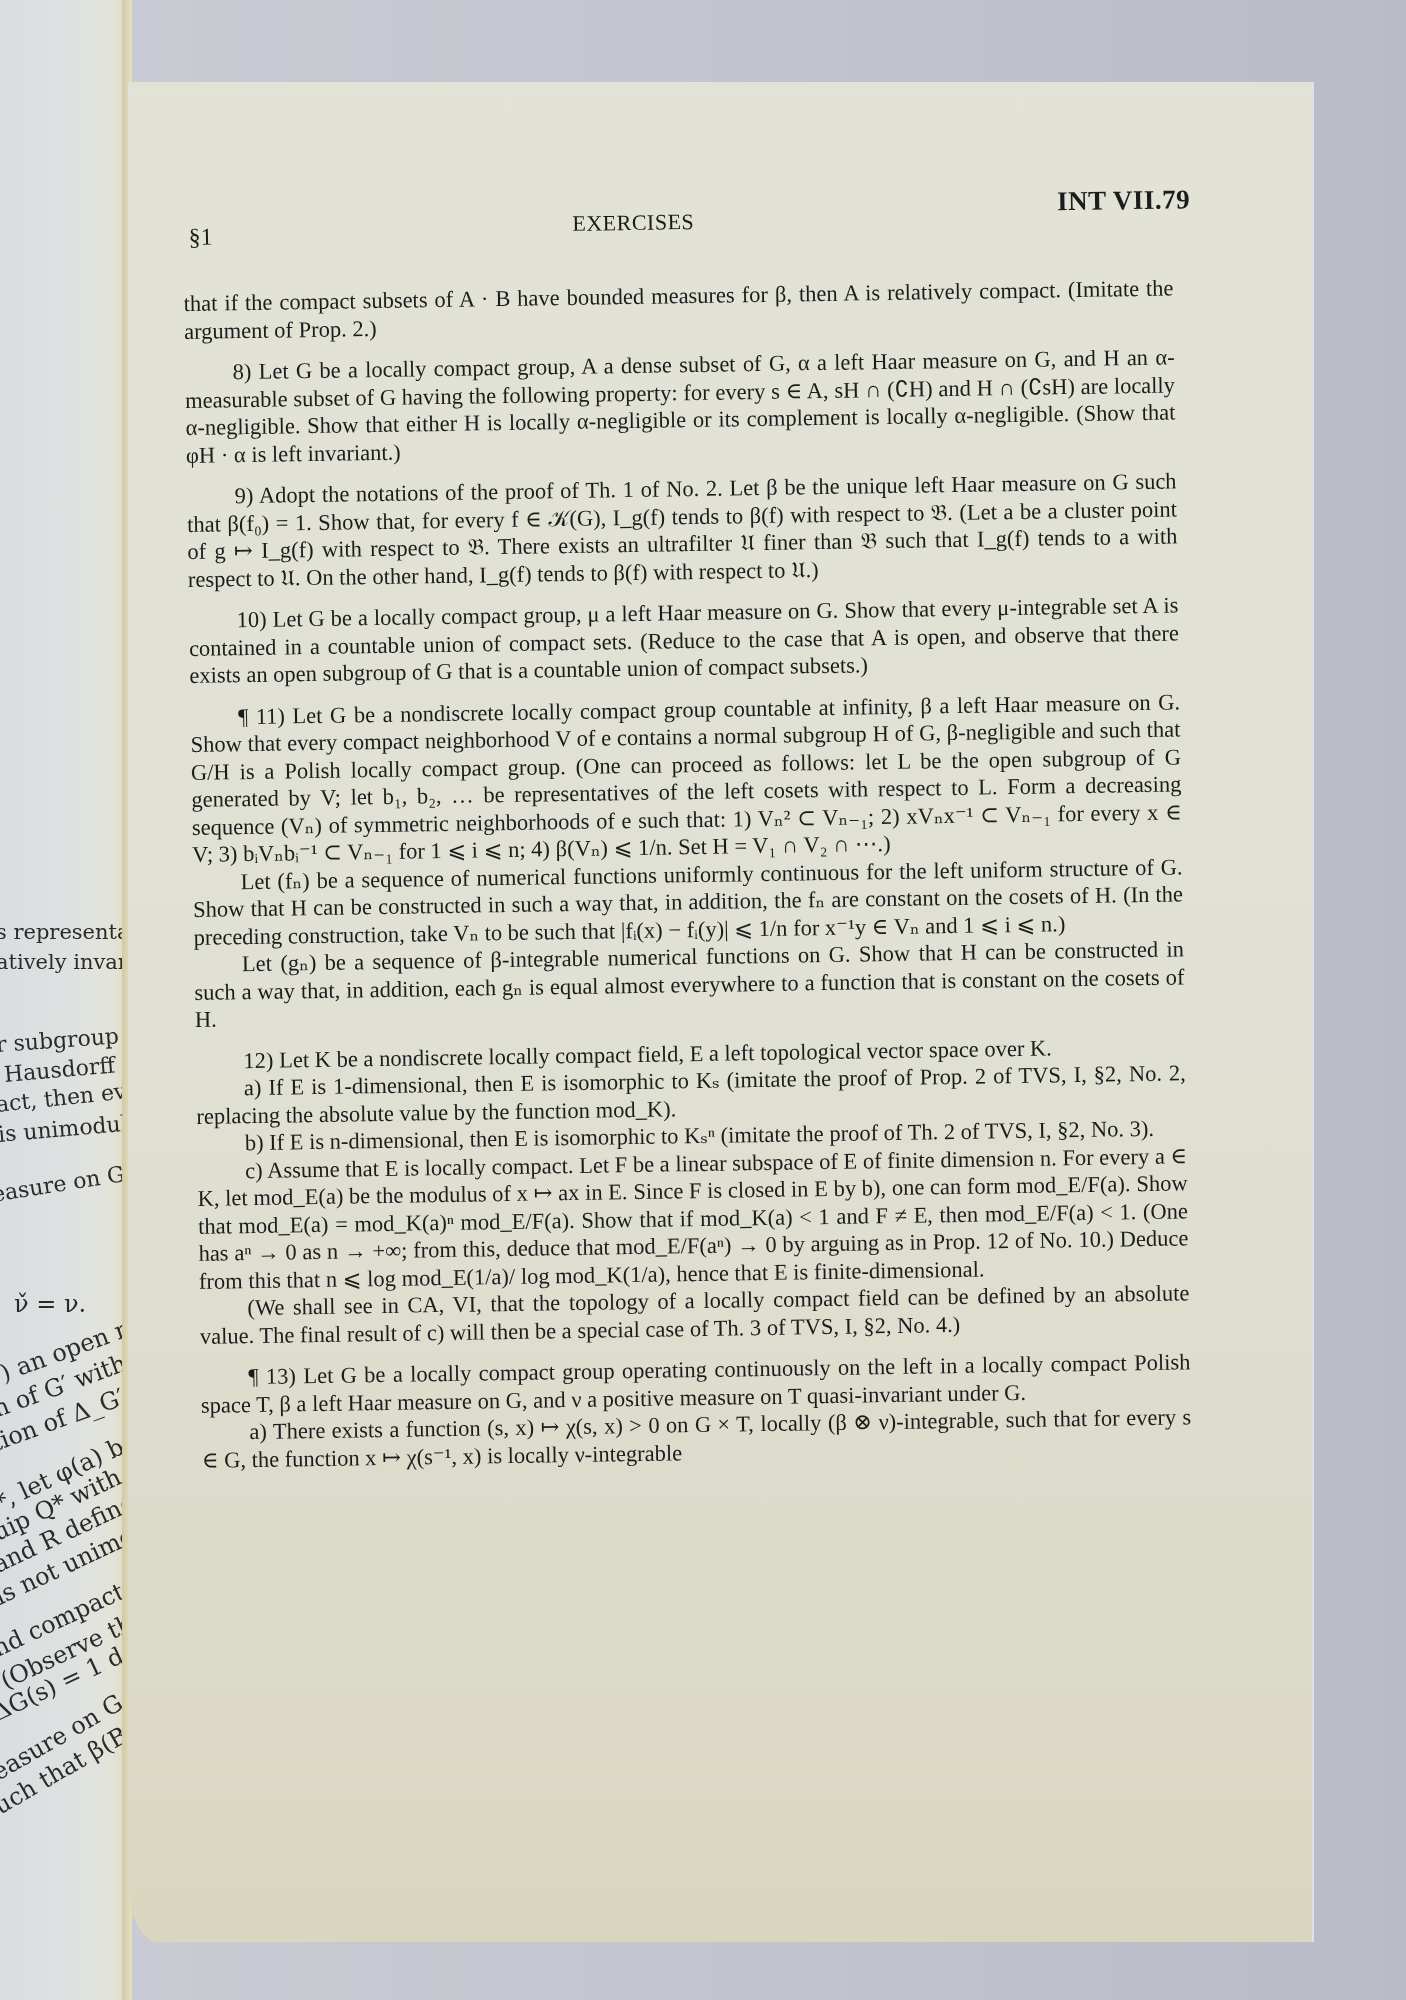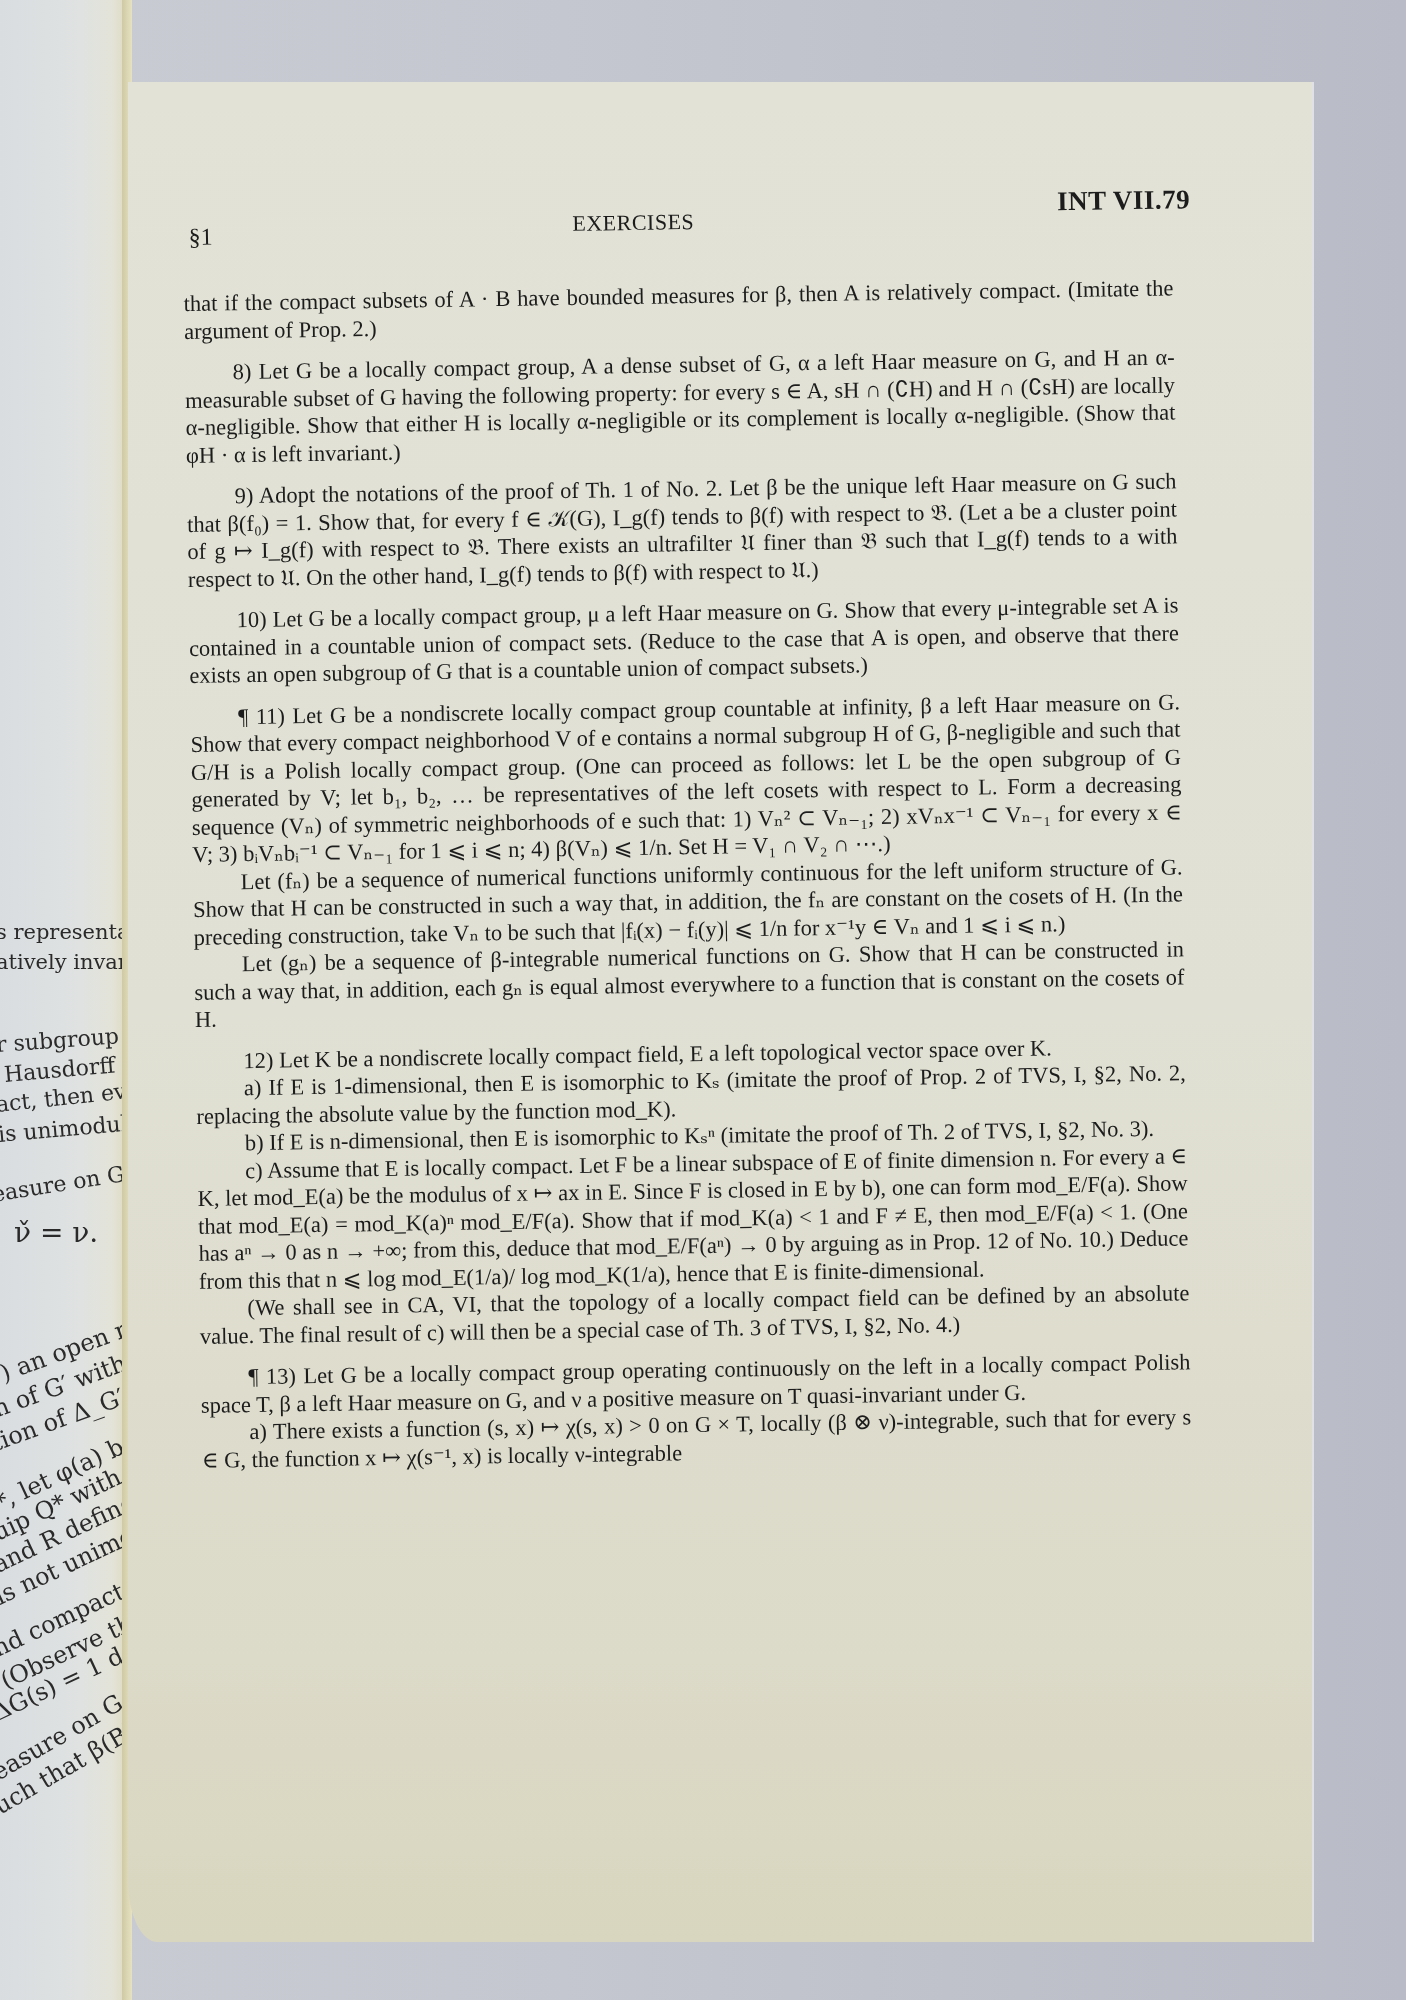--- a/index.html
+++ b/index.html
@@ -54,21 +54,21 @@
 <body>
 
 <div class="left-page">
   <div class="frag" style="left:-4px; top:920px; font-size:21px;">s representation</div>
   <div class="frag" style="left:-4px; top:950px; font-size:21px;">atively invariant</div>
   <div class="frag" style="left:-4px; top:1032px; font-size:22px; transform:rotate(-4deg);">r subgroup of G is</div>
   <div class="frag" style="left:4px; top:1062px; font-size:22px; transform:rotate(-5deg);">Hausdorff abelian</div>
   <div class="frag" style="left:-4px; top:1092px; font-size:22px; transform:rotate(-6deg);">act, then every rel</div>
   <div class="frag" style="left:-2px; top:1122px; font-size:22px; transform:rotate(-5deg);">is unimodular.</div>
   <div class="frag" style="left:-8px; top:1182px; font-size:22px; transform:rotate(-9deg);">easure on G, and</div>
-  <div class="frag" style="left:14px; top:1216px; font-size:28px;">ν̌ = ν.</div>
+  <div class="frag" style="left:14px; top:1290px; font-size:24px;">ν̌ = ν.</div>
   <div class="frag" style="left:-4px; top:1362px; font-size:24px; transform:rotate(-20deg);">′) an open neighbor</div>
   <div class="frag" style="left:-6px; top:1396px; font-size:24px; transform:rotate(-20deg);">n of G′ with G,</div>
   <div class="frag" style="left:-8px; top:1430px; font-size:24px; transform:rotate(-20deg);">tion of Δ_G′ to V′</div>
   <div class="frag" style="left:-4px; top:1490px; font-size:24px; transform:rotate(-25deg);">*, let φ(a) be the</div>
   <div class="frag" style="left:-6px; top:1520px; font-size:24px; transform:rotate(-25deg);">uip Q* with the</div>
   <div class="frag" style="left:-6px; top:1552px; font-size:24px; transform:rotate(-25deg);">and R defined by</div>
   <div class="frag" style="left:-4px; top:1584px; font-size:24px; transform:rotate(-25deg);">is not unimodular</div>
   <div class="frag" style="left:-6px; top:1636px; font-size:24px; transform:rotate(-25deg);">nd compact subgr</div>
   <div class="frag" style="left:2px; top:1668px; font-size:24px; transform:rotate(-25deg);">(Observe that φ(H</div>
   <div class="frag" style="left:-6px; top:1700px; font-size:24px; transform:rotate(-25deg);">ΔG(s) = 1 defines</div>

